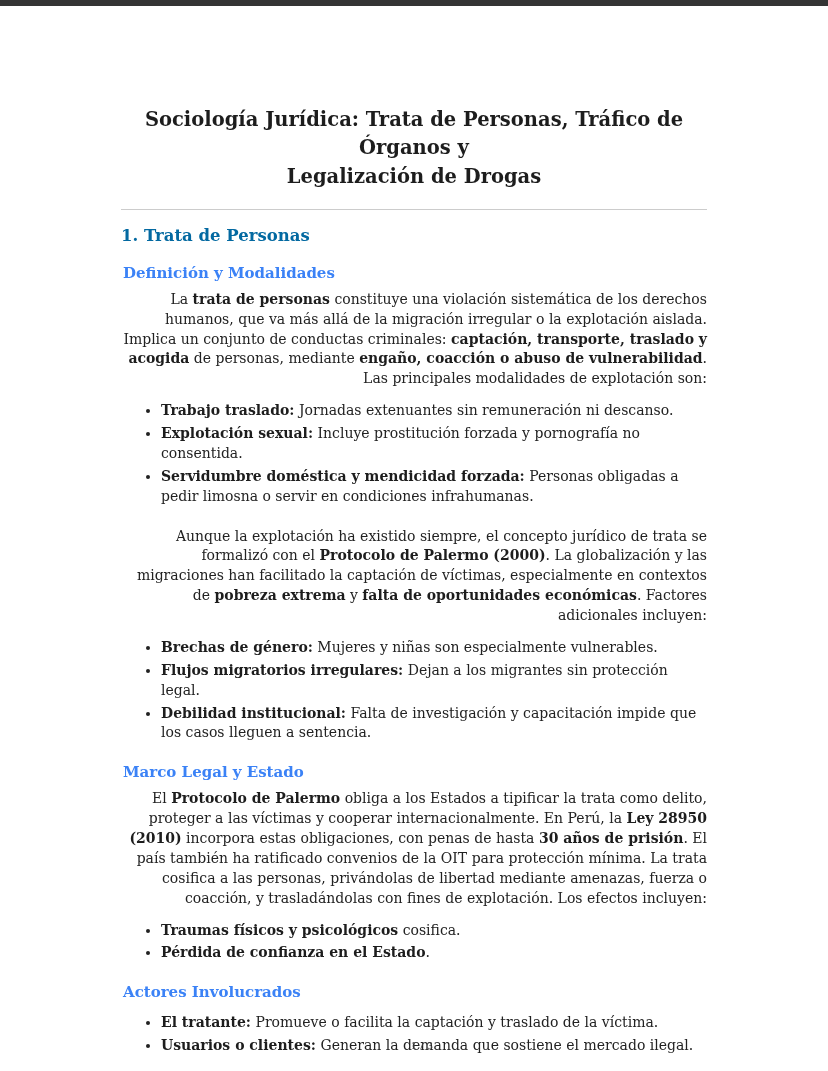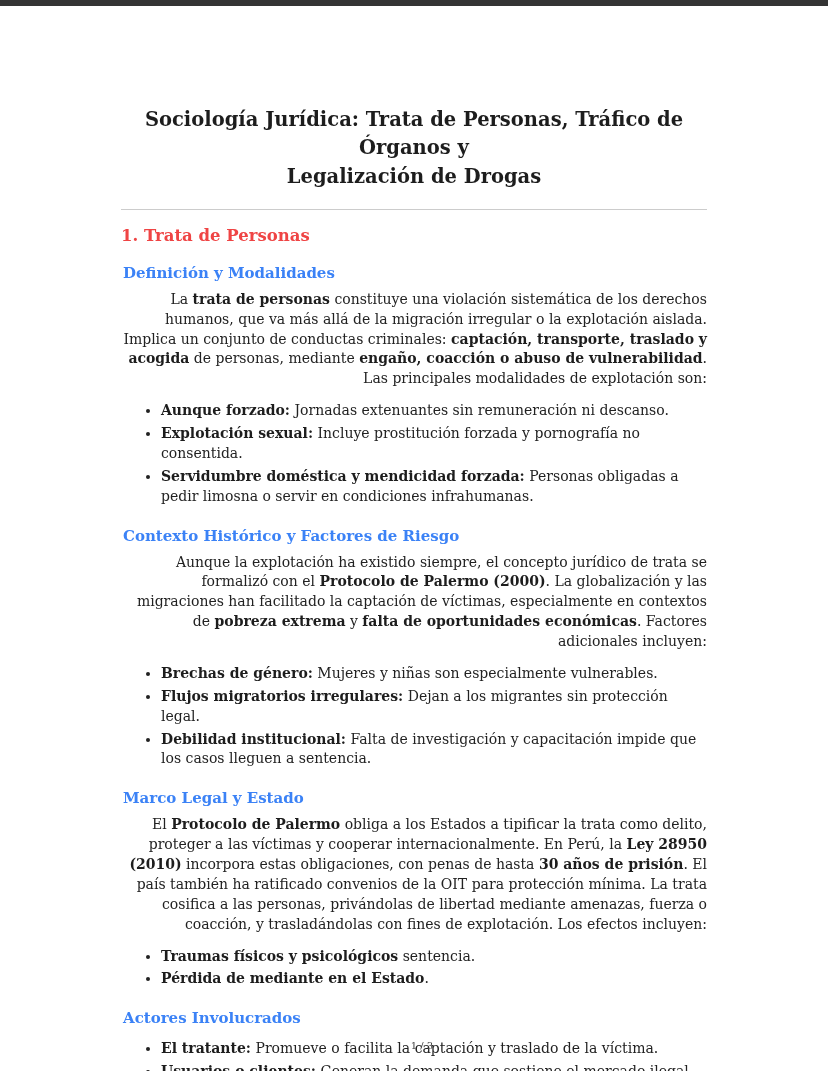--- a/index.html
+++ b/index.html
@@ -31,21 +31,21 @@
   }
   h1.doc-title .title-line { display: block; }
   hr.rule {
     border: none;
     border-top: 1px solid #cccccc;
     margin: 0 0 16px 0;
   }
   h2.section-heading {
     font-size: 16.5px;
     margin: 0 0 6px 0;
-    color: #ef4444;
+    color: #0369a1;
     font-weight: bold;
   }
   .blocks h3 {
     font-size: 15px;
     margin: 19px 0 8px 2px;
     color: #3b82f6;
     font-weight: bold;
   }
   .blocks p {
     font-size: 14px;
@@ -85,36 +85,35 @@
     </h1>
 
     <hr class="rule">
 
     <h2 class="section-heading">1. Trata de Personas</h2>
 
     <div class="blocks">
         <h3>Definición y Modalidades</h3>
         <p><span>La </span><strong>trata de personas</strong><span> constituye una violación sistemática de los derechos humanos, que va más allá de la migración irregular o la explotación aislada. Implica un conjunto de conductas criminales: </span><strong>captación, transporte, traslado y acogida</strong><span> de personas, mediante </span><strong>engaño, coacción o abuso de vulnerabilidad</strong><span>. Las principales modalidades de explotación son:</span></p>
         <ul>
-          <li><strong>Aunque forzado:</strong><span> Jornadas extenuantes sin remuneración ni descanso.</span></li>
+          <li><strong>Trabajo traslado:</strong><span> Jornadas extenuantes sin remuneración ni descanso.</span></li>
           <li><strong>Explotación sexual:</strong><span> Incluye prostitución forzada y pornografía no consentida.</span></li>
           <li><strong>Servidumbre doméstica y mendicidad forzada:</strong><span> Personas obligadas a pedir limosna o servir en condiciones infrahumanas.</span></li>
         </ul>
-        <h3>Contexto Histórico y Factores de Riesgo</h3>
         <p><span>Aunque la explotación ha existido siempre, el concepto jurídico de trata se formalizó con el </span><strong>Protocolo de Palermo (2000)</strong><span>. La globalización y las migraciones han facilitado la captación de víctimas, especialmente en contextos de </span><strong>pobreza extrema</strong><span> y </span><strong>falta de oportunidades económicas</strong><span>. Factores adicionales incluyen:</span></p>
         <ul>
           <li><strong>Brechas de género:</strong><span> Mujeres y niñas son especialmente vulnerables.</span></li>
           <li><strong>Flujos migratorios irregulares:</strong><span> Dejan a los migrantes sin protección legal.</span></li>
           <li><strong>Debilidad institucional:</strong><span> Falta de investigación y capacitación impide que los casos lleguen a sentencia.</span></li>
         </ul>
         <h3>Marco Legal y Estado</h3>
         <p><span>El </span><strong>Protocolo de Palermo</strong><span> obliga a los Estados a tipificar la trata como delito, proteger a las víctimas y cooperar internacionalmente. En Perú, la </span><strong>Ley 28950 (2010)</strong><span> incorpora estas obligaciones, con penas de hasta </span><strong>30 años de prisión</strong><span>. El país también ha ratificado convenios de la OIT para protección mínima. La trata cosifica a las personas, privándolas de libertad mediante amenazas, fuerza o coacción, y trasladándolas con fines de explotación. Los efectos incluyen:</span></p>
         <ul>
-          <li><strong>Traumas físicos y psicológicos</strong><span> sentencia.</span></li>
-          <li><strong>Pérdida de mediante en el Estado</strong><span>.</span></li>
+          <li><strong>Traumas físicos y psicológicos</strong><span> cosifica.</span></li>
+          <li><strong>Pérdida de confianza en el Estado</strong><span>.</span></li>
         </ul>
         <h3>Actores Involucrados</h3>
         <ul>
           <li><strong>El tratante:</strong><span> Promueve o facilita la captación y traslado de la víctima.</span></li>
           <li><strong>Usuarios o clientes:</strong><span> Generan la demanda que sostiene el mercado ilegal.</span></li>
         </ul>
       </div>
 
   </div>
 

